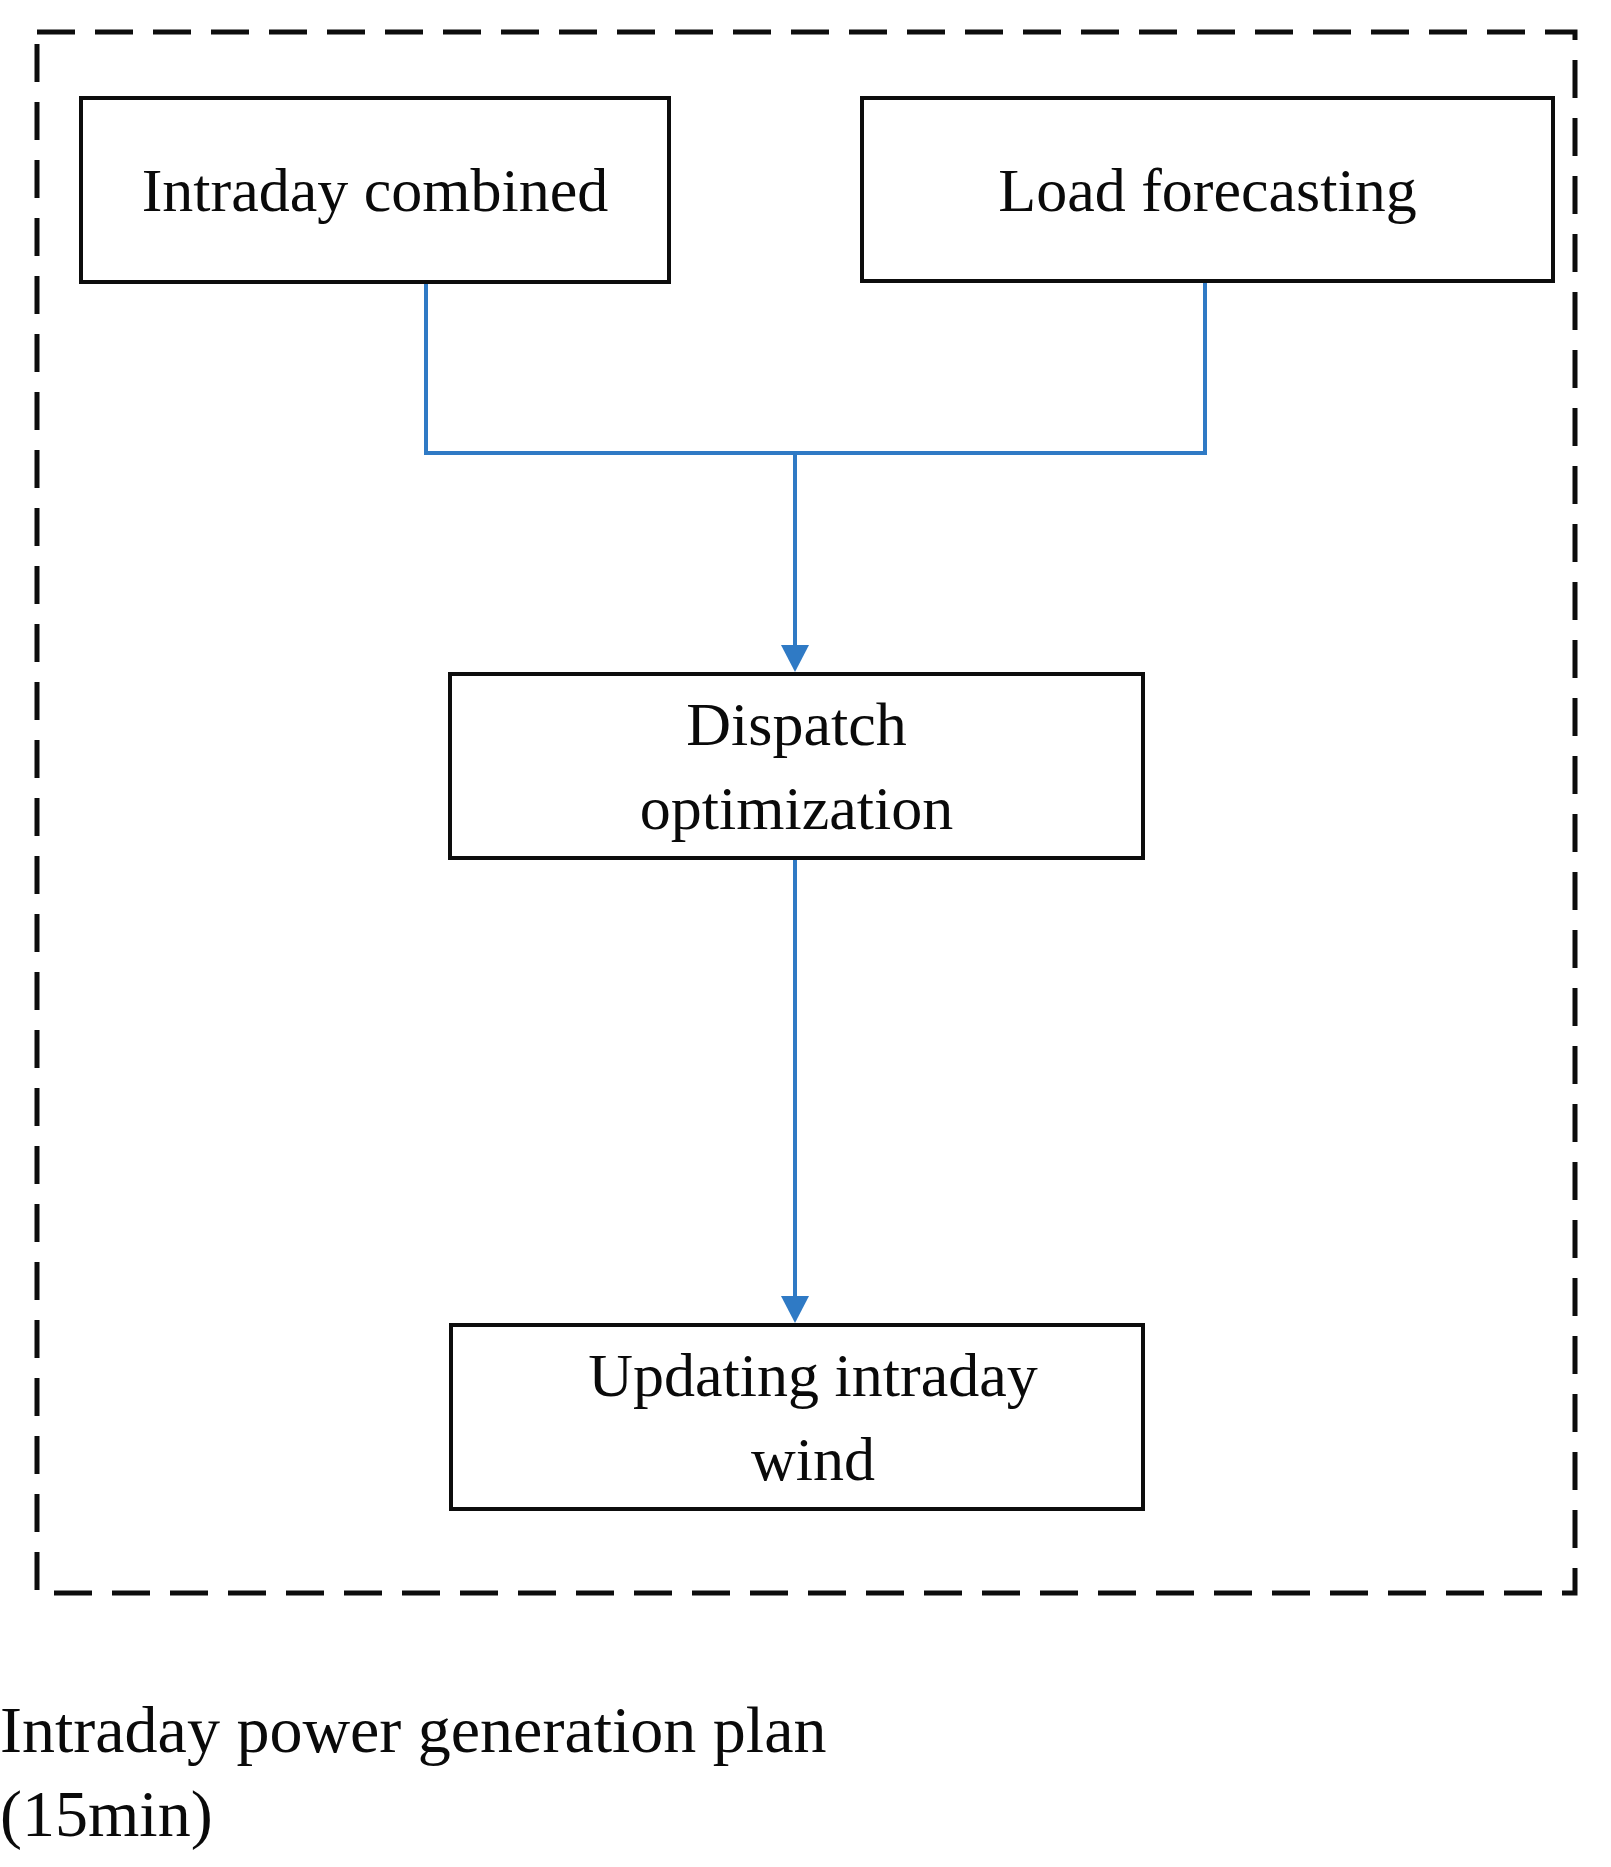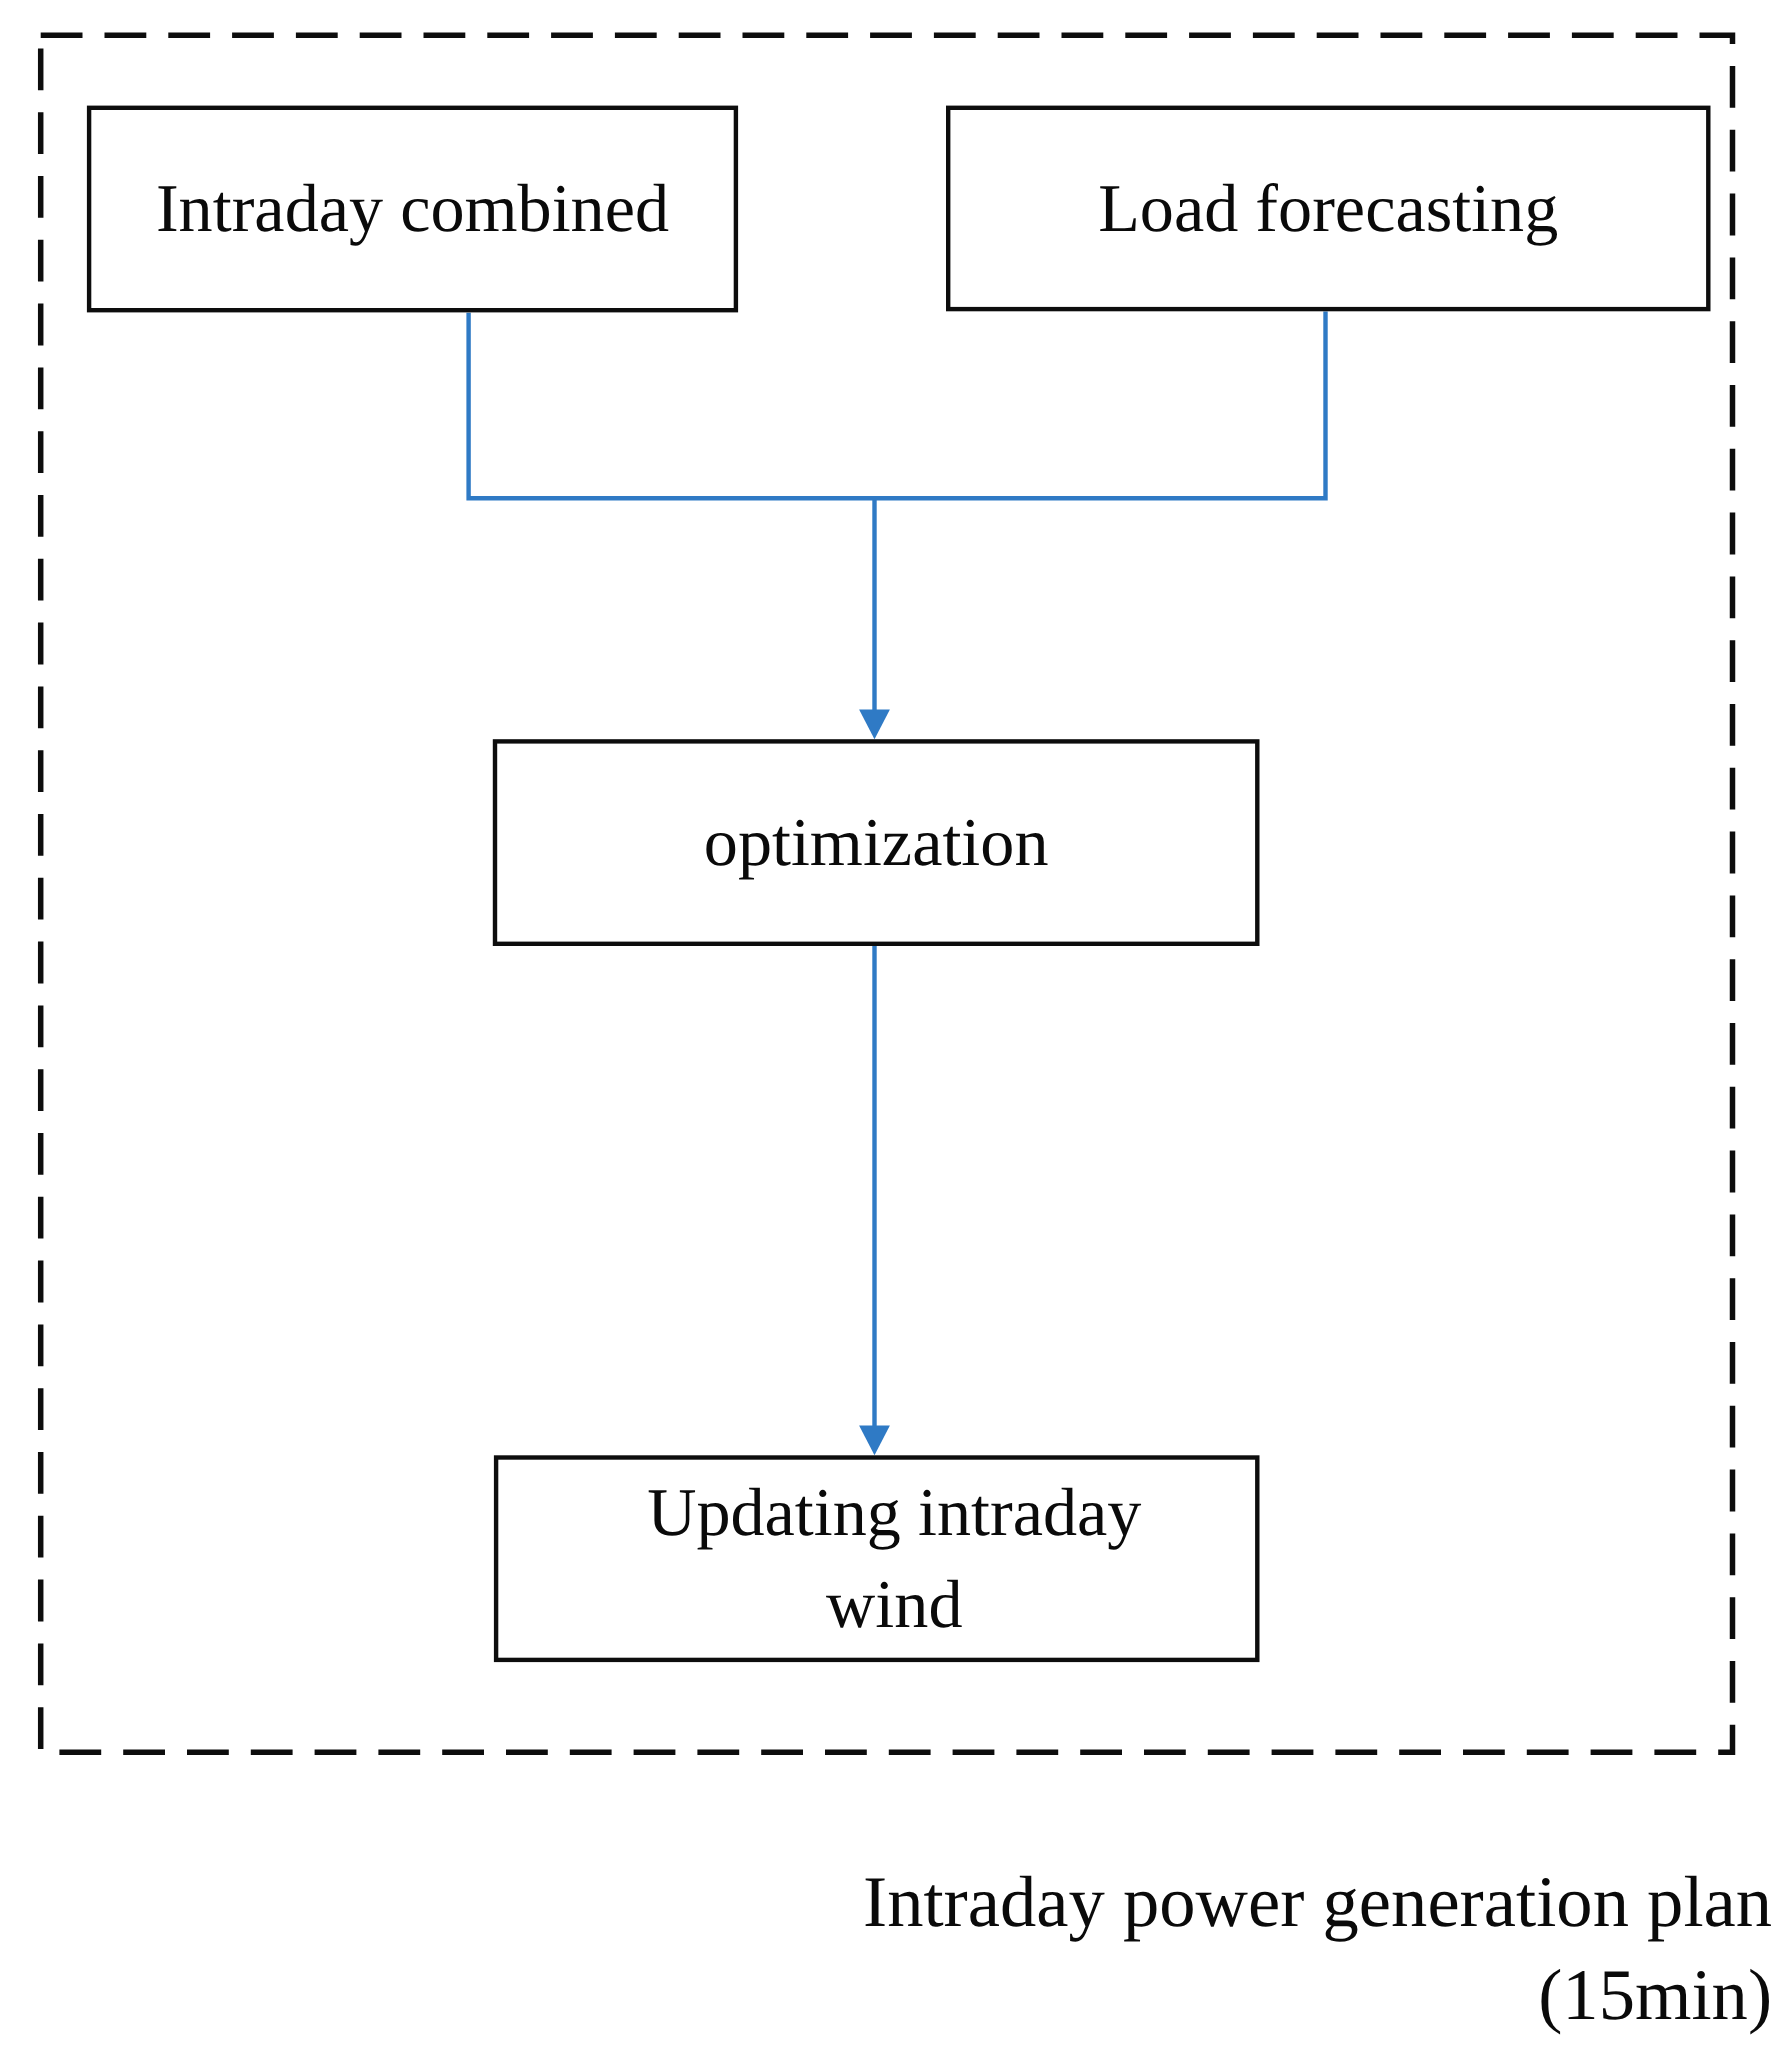--- a/index.html
+++ b/index.html
@@ -39,21 +39,21 @@
   }
   #box-wind-forecast   { left: 79px;  top: 96px;   width: 592px; height: 188px; }
   #box-load-forecast   { left: 860px; top: 96px;   width: 695px; height: 187px; }
   #box-dispatch        { left: 448px; top: 672px;  width: 697px; height: 188px; }
   #box-updating        { left: 449px; top: 1323px; width: 696px; height: 188px; padding-left: 32px; }
   .caption {
     position: absolute;
     left: 0;
     top: 1688px;
     width: 1611px;
-    text-align: right;
+    text-align: left;
     font-size: 66px;
     line-height: 84px;
   }
 </style>
 </head>
 <body>
 
 <div id="canvas">
 
   <svg id="connector-layer" viewBox="0 0 1611 1867">
@@ -69,20 +69,21 @@
 
   <div class="node" id="box-wind-forecast">
     <div>Intraday combined</div>
   </div>
 
   <div class="node" id="box-load-forecast">
     <div>Load forecasting</div>
   </div>
 
   <div class="node" id="box-dispatch">
+    <div>Dispatch</div>
     <div>optimization</div>
   </div>
 
   <div class="node" id="box-updating">
     <div>Updating intraday</div>
     <div>wind</div>
   </div>
 
   <div class="caption">
     <div>Intraday power generation plan</div>

